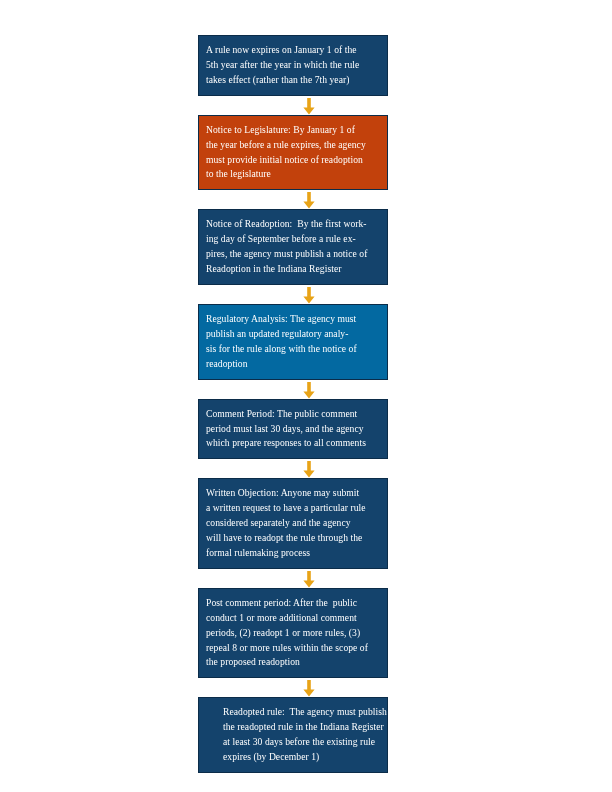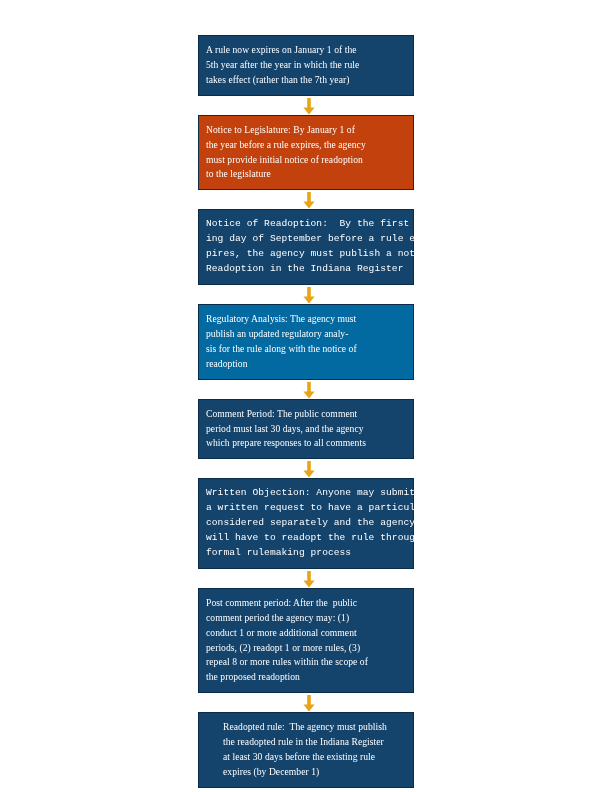--- a/index.html
+++ b/index.html
@@ -16,21 +16,21 @@
   }
 
   #flowchart {
     position: absolute;
     left: 198px;
     top: 35px;
     width: 216px;
   }
 
   .step-box {
-    width: 216px;
+    width: 190px;
     box-sizing: border-box;
     background: #14436c;
     border: 1px solid #0b2c49;
     color: #ffffff;
     font-size: 9.6px;
     line-height: 14.9px;
     padding: 7px 7px 7px 7px;
     letter-spacing: 0.05px;
     -webkit-font-smoothing: antialiased;
   }
@@ -80,21 +80,21 @@
       <span class="step-line">must provide initial notice of readoption</span>
       <span class="step-line">to the legislature</span>
     </div>
     <div class="arrow-wrap">
       <div class="arrow">
         <svg width="14" height="17" viewBox="0 0 14 17">
           <path d="M5.2 0 H8.8 V9.6 H12.6 L7 16.6 L1.4 9.6 H5.2 Z" fill="#e8a317"></path>
         </svg>
       </div>
     </div>
-    <div class="step-box" style="background: rgb(20, 67, 108); border-color: rgb(11, 44, 73); color: rgb(255, 255, 255); font-family: Liberation Mono, monospace;">
+    <div class="step-box" style="background: rgb(20, 67, 108); border-color: rgb(11, 44, 73); color: rgb(255, 255, 255);">
       <span class="step-line">Notice of Readoption:  By the first work-</span>
       <span class="step-line">ing day of September before a rule ex-</span>
       <span class="step-line">pires, the agency must publish a notice of</span>
       <span class="step-line">Readoption in the Indiana Register</span>
     </div>
     <div class="arrow-wrap">
       <div class="arrow">
         <svg width="14" height="17" viewBox="0 0 14 17">
           <path d="M5.2 0 H8.8 V9.6 H12.6 L7 16.6 L1.4 9.6 H5.2 Z" fill="#e8a317"></path>
         </svg>
@@ -118,37 +118,36 @@
       <span class="step-line">period must last 30 days, and the agency</span>
       <span class="step-line">which prepare responses to all comments</span>
     </div>
     <div class="arrow-wrap">
       <div class="arrow">
         <svg width="14" height="17" viewBox="0 0 14 17">
           <path d="M5.2 0 H8.8 V9.6 H12.6 L7 16.6 L1.4 9.6 H5.2 Z" fill="#e8a317"></path>
         </svg>
       </div>
     </div>
-    <div class="step-box" style="background: rgb(20, 67, 108); border-color: rgb(11, 44, 73); color: rgb(255, 255, 255); font-family: Liberation Mono, monospace;">
+    <div class="step-box" style="background: rgb(20, 67, 108); border-color: rgb(11, 44, 73); color: rgb(255, 255, 255);">
       <span class="step-line">Written Objection: Anyone may submit</span>
       <span class="step-line">a written request to have a particular rule</span>
       <span class="step-line">considered separately and the agency</span>
       <span class="step-line">will have to readopt the rule through the</span>
       <span class="step-line">formal rulemaking process</span>
     </div>
     <div class="arrow-wrap">
       <div class="arrow">
         <svg width="14" height="17" viewBox="0 0 14 17">
           <path d="M5.2 0 H8.8 V9.6 H12.6 L7 16.6 L1.4 9.6 H5.2 Z" fill="#e8a317"></path>
         </svg>
       </div>
     </div>
     <div class="step-box" style="background: rgb(20, 67, 108); border-color: rgb(11, 44, 73); color: rgb(255, 255, 255); font-family: Liberation Serif, serif;">
       <span class="step-line">Post comment period: After the  public</span>
-      <span class="step-line">comment period the agency may: (1)</span>
       <span class="step-line">conduct 1 or more additional comment</span>
       <span class="step-line">periods, (2) readopt 1 or more rules, (3)</span>
       <span class="step-line">repeal 8 or more rules within the scope of</span>
       <span class="step-line">the proposed readoption</span>
     </div>
     <div class="arrow-wrap">
       <div class="arrow">
         <svg width="14" height="17" viewBox="0 0 14 17">
           <path d="M5.2 0 H8.8 V9.6 H12.6 L7 16.6 L1.4 9.6 H5.2 Z" fill="#e8a317"></path>
         </svg>

